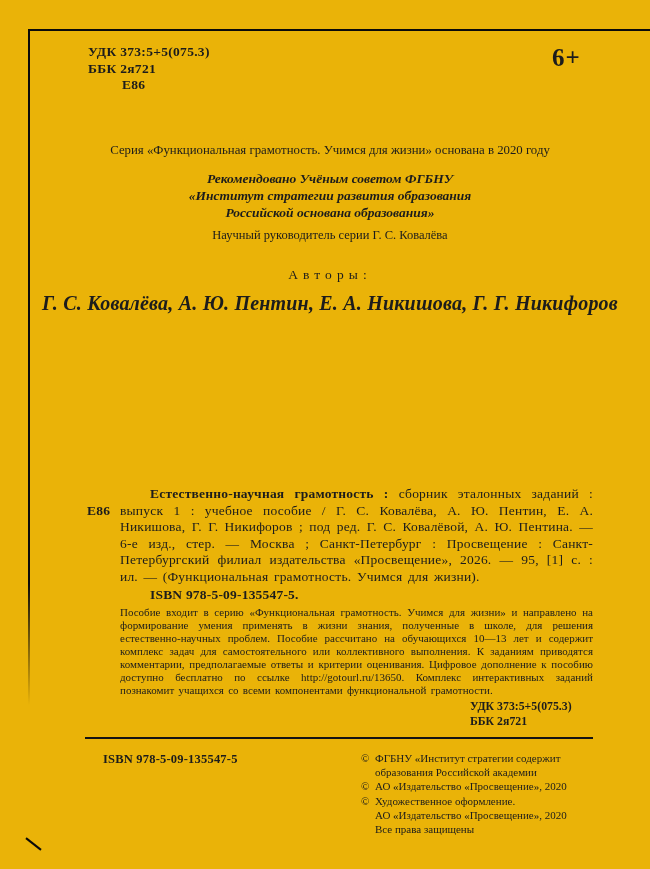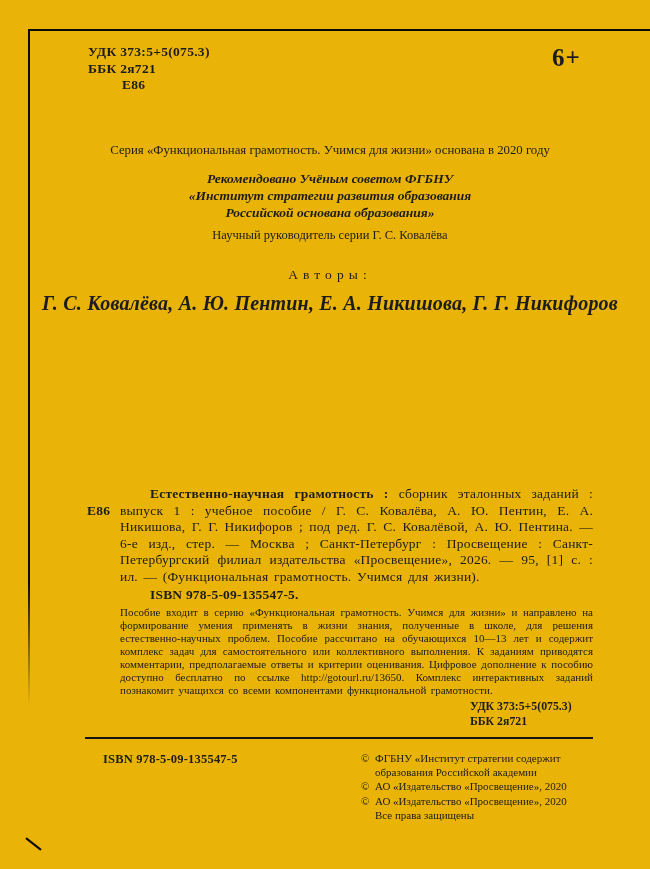--- a/index.html
+++ b/index.html
@@ -237,19 +237,20 @@
     </div>
     <div class="c-entry">
       <span class="c-sym">©</span>
       <span class="c-lines">
         <span>АО «Издательство «Просвещение», 2020</span>
       </span>
     </div>
     <div class="c-entry">
       <span class="c-sym">©</span>
       <span class="c-lines">
+        <span>Художественное оформление.</span>
         <span>АО «Издательство «Просвещение», 2020</span>
         <span>Все права защищены</span>
       </span>
     </div>
   </div>
 
 </div>
 
 </body></html>

